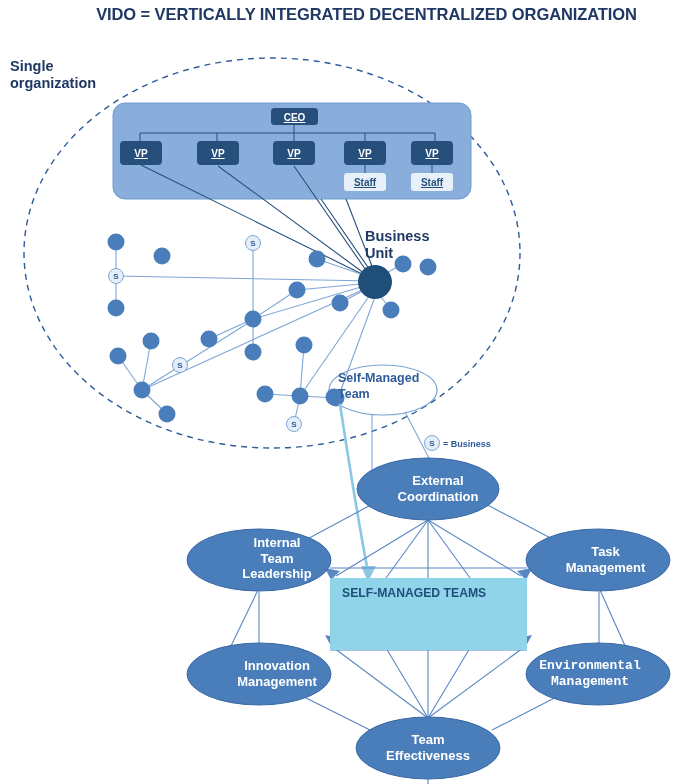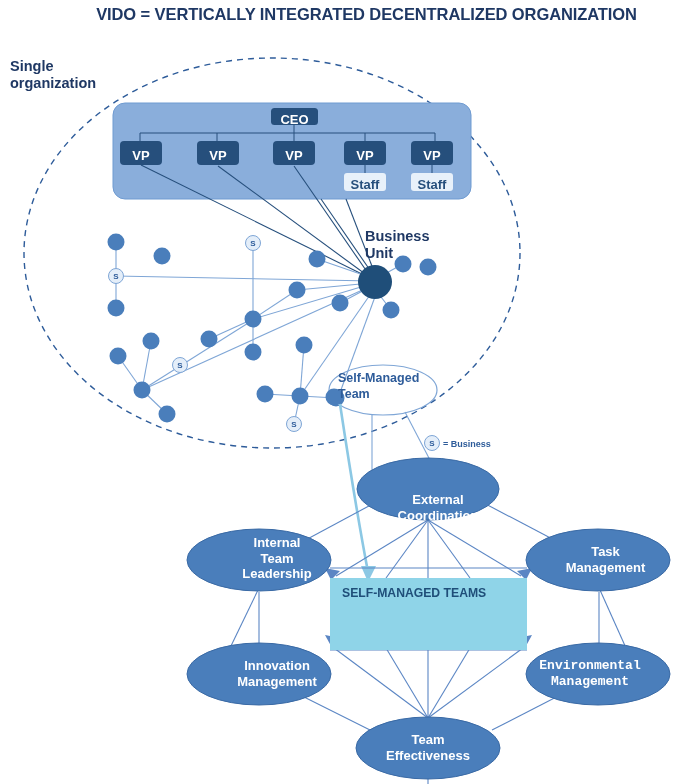--- a/index.html
+++ b/index.html
@@ -71,22 +71,23 @@
   .node-label {
     position: absolute;
     color: #ffffff;
     font-weight: bold;
     text-align: center;
     line-height: 1.2;
     white-space: pre-line;
     pointer-events: none;
   }
   .chart-box-label {
-    font-size: 13px;
+    font-size: 10px;
     color: #ffffff;
+    text-decoration: underline;
   }
   .ellipse-label {
     font-size: 13px;
   }
   #callout-text {
     position: absolute;
     left: 342px;
     top: 585px;
     width: 184px;
     font-size: 12.2px;
@@ -281,21 +282,21 @@
 
   <div class="node-label chart-box-label" style="left:271px; top:112px; width:47px;">CEO</div>
   <div class="node-label chart-box-label" style="left:120px; top:148px; width:42px;">VP</div>
   <div class="node-label chart-box-label" style="left:197px; top:148px; width:42px;">VP</div>
   <div class="node-label chart-box-label" style="left:273px; top:148px; width:42px;">VP</div>
   <div class="node-label chart-box-label" style="left:344px; top:148px; width:42px;">VP</div>
   <div class="node-label chart-box-label" style="left:411px; top:148px; width:42px;">VP</div>
   <div class="node-label chart-box-label" style="left:344px; top:177px; width:42px; color:#264F7C;">Staff</div>
   <div class="node-label chart-box-label" style="left:411px; top:177px; width:42px; color:#264F7C;">Staff</div>
 
-  <div class="node-label ellipse-label" style="left:358px; top:473px; width:160px;margin-top:19px;">External
+  <div class="node-label ellipse-label" style="left:358px; top:473px; width:160px;">External
 Coordination</div>
   <div class="node-label ellipse-label" style="left:207px; top:535px; width:140px;">Internal
 Team
 Leadership</div>
   <div class="node-label ellipse-label" style="left:528px; top:544px; width:155px;">Task
 Management</div>
   <div class="node-label ellipse-label" style="left:199px; top:658px; width:156px;">Innovation
 Management</div>
   <div class="node-label ellipse-label" style="left:528px; top:658px; width:124px;font-family:Liberation Mono, monospace;">Environmental
 Management</div>

